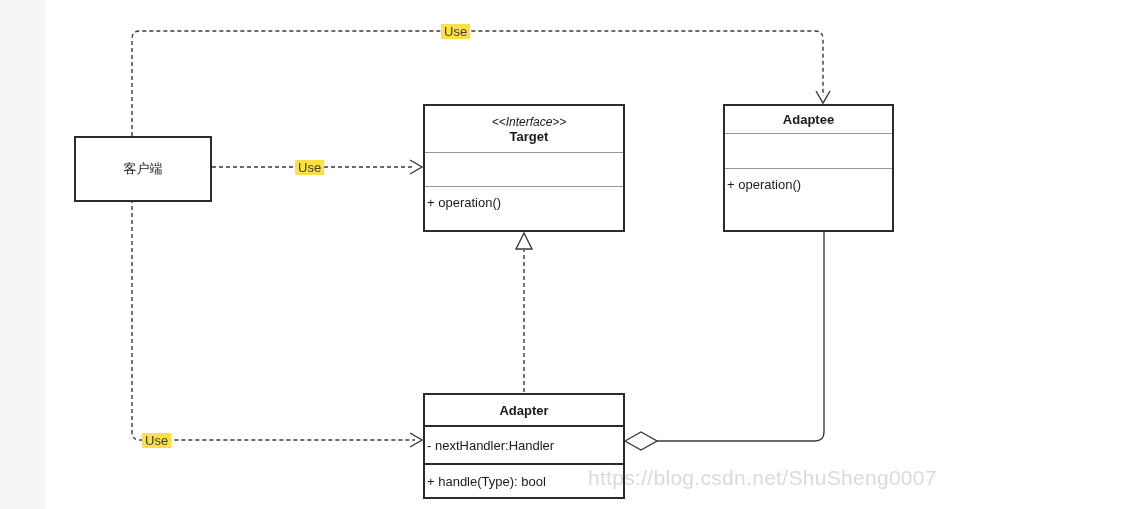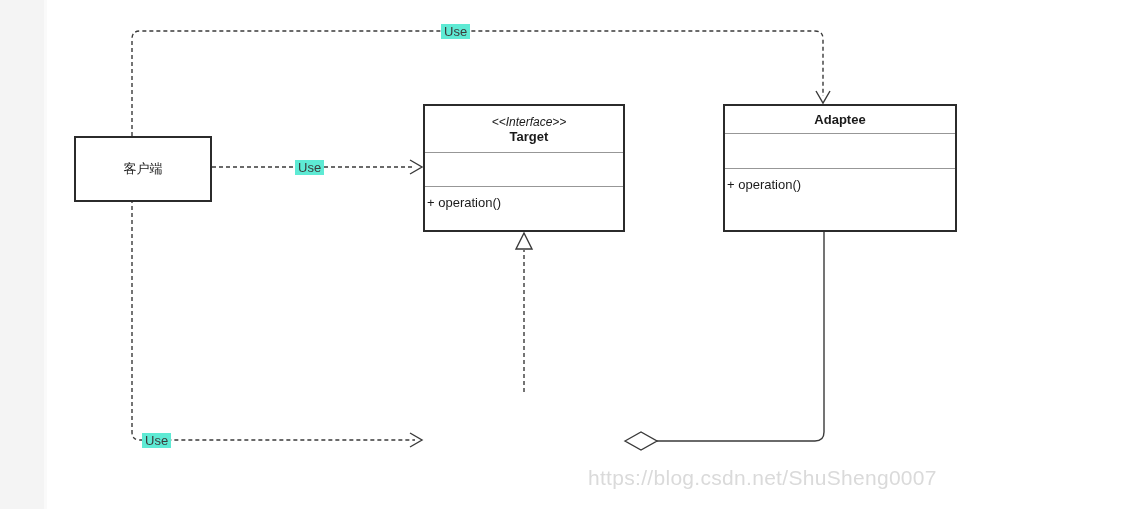--- a/index.html
+++ b/index.html
@@ -54,33 +54,33 @@
     left: 74px; top: 136px;
     width: 138px; height: 66px;
     align-items: center;
     justify-content: center;
   }
   .target-box  { left: 423px; top: 104px; width: 202px; height: 128px; }
   .target-box .header { height: 46px; padding-left: 10px; }
   .target-box .attrs  { height: 34px; }
   .target-box .methods { flex: 1; padding-top: 8px; }
 
-  .adaptee-box { left: 723px; top: 104px; width: 234px; height: 128px; }
+  .adaptee-box { left: 723px; top: 104px; width: 171px; height: 128px; }
   .adaptee-box .header { height: 27px; }
   .adaptee-box .attrs  { height: 35px; }
   .adaptee-box .methods { flex: 1; padding-top: 8px; }
 
   .adapter-box { left: 423px; top: 393px; width: 202px; height: 106px; }
   .adapter-box .header { height: 30px; }
   .adapter-box .attrs  { height: 38px; display: flex; align-items: center; }
   .adapter-box .methods { flex: 1; display: flex; align-items: center; }
 
   .edge-label {
     position: absolute;
-    background: #5eead4;
+    background: #fde047;
     color: #3c3c3c;
     font-size: 13px;
     line-height: 15px;
     padding: 0 3px;
   }
   .label-top    { left: 441px; top: 24px; }
   .label-middle { left: 295px; top: 160px; }
   .label-bottom { left: 142px; top: 433px; }
 
   .watermark {
@@ -136,20 +136,31 @@
   <div class="uml-box adaptee-box">
     <div class="header section">
       <span class="title">Adaptee</span>
     </div>
     <div class="section attrs divider-light"></div>
     <div class="section methods divider-light">
       <div class="member">+ operation()</div>
     </div>
   </div>
 
+  <div class="uml-box adapter-box">
+    <div class="header section">
+      <span class="title">Adapter</span>
+    </div>
+    <div class="section attrs divider-dark">
+      <div class="member">- nextHandler:Handler</div>
+    </div>
+    <div class="section methods divider-dark">
+      <div class="member">+ handle(Type): bool</div>
+    </div>
+  </div>
 
   <span class="edge-label label-top">Use</span>
   <span class="edge-label label-middle">Use</span>
   <span class="edge-label label-bottom">Use</span>
 
   <div class="watermark">https://blog.csdn.net/ShuSheng0007</div>
 
 </div>
 
 </body></html>

